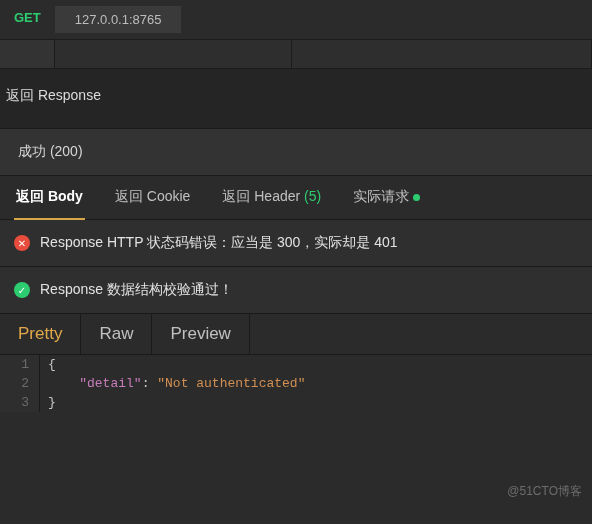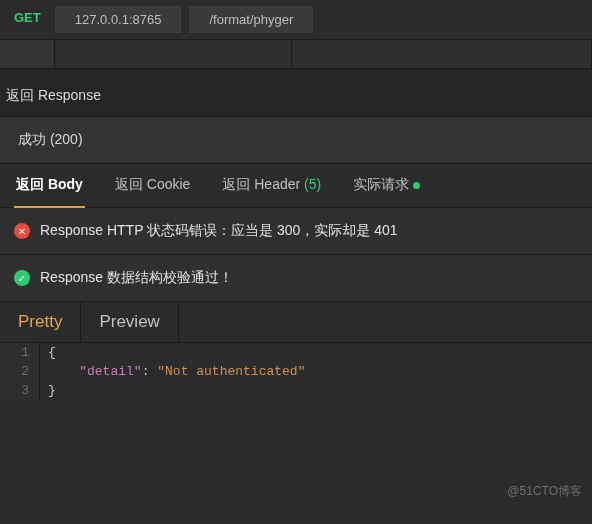--- a/index.html
+++ b/index.html
@@ -38,21 +38,21 @@
     border-bottom: 1px solid #1c1c1c;
     background: #2e2e2e;
   }
   .filler-cell {
     border-right: 1px solid #1c1c1c;
   }
   .filler-cell.c1 { width: 55px; background: #333; }
   .filler-cell.c2 { flex: 1; }
   .filler-cell.c3 { width: 300px; }
   .section-h {
-    padding: 18px 6px 11px 6px;
+    padding: 18px 6px 23px 6px;
     color: #dcdcdc;
     font-size: 14px;
     background: #252525;
   }
   .status-row {
     background: #333333;
     padding: 14px 18px;
     font-size: 14px;
     color: #d6d6d6;
     border-top: 1px solid #1a1a1a;
@@ -154,21 +154,20 @@
     color: #6d6d6d;
     font-size: 12px;
   }
 </style>
 </head>
 <body>
 
 <div class="topbar">
   <span class="method">GET</span>
   <span class="urlpart">127.0.0.1:8765</span>
-  <span class="urlpart">/format/phyger</span>
 </div>
 
 <div class="filler-row">
   <div class="filler-cell c1"></div>
   <div class="filler-cell c2"></div>
   <div class="filler-cell c3"></div>
 </div>
 
 <div class="section-h">返回 Response</div>
 
@@ -191,20 +190,21 @@
   <span>Response HTTP 状态码错误：应当是 300，实际却是 401</span>
 </div>
 
 <div class="msg-row">
   <span class="icon-circle icon-ok">✓</span>
   <span>Response 数据结构校验通过！</span>
 </div>
 
 <div class="view-tabs">
   <div class="vtab active">Pretty</div>
+  <div class="vtab">Raw</div>
   <div class="vtab">Preview</div>
 </div>
 
 <div class="code-area">
   <div class="code-line">
     <div class="gutter">1</div>
     <div class="code">{</div>
   </div>
   <div class="code-line">
     <div class="gutter">2</div>

